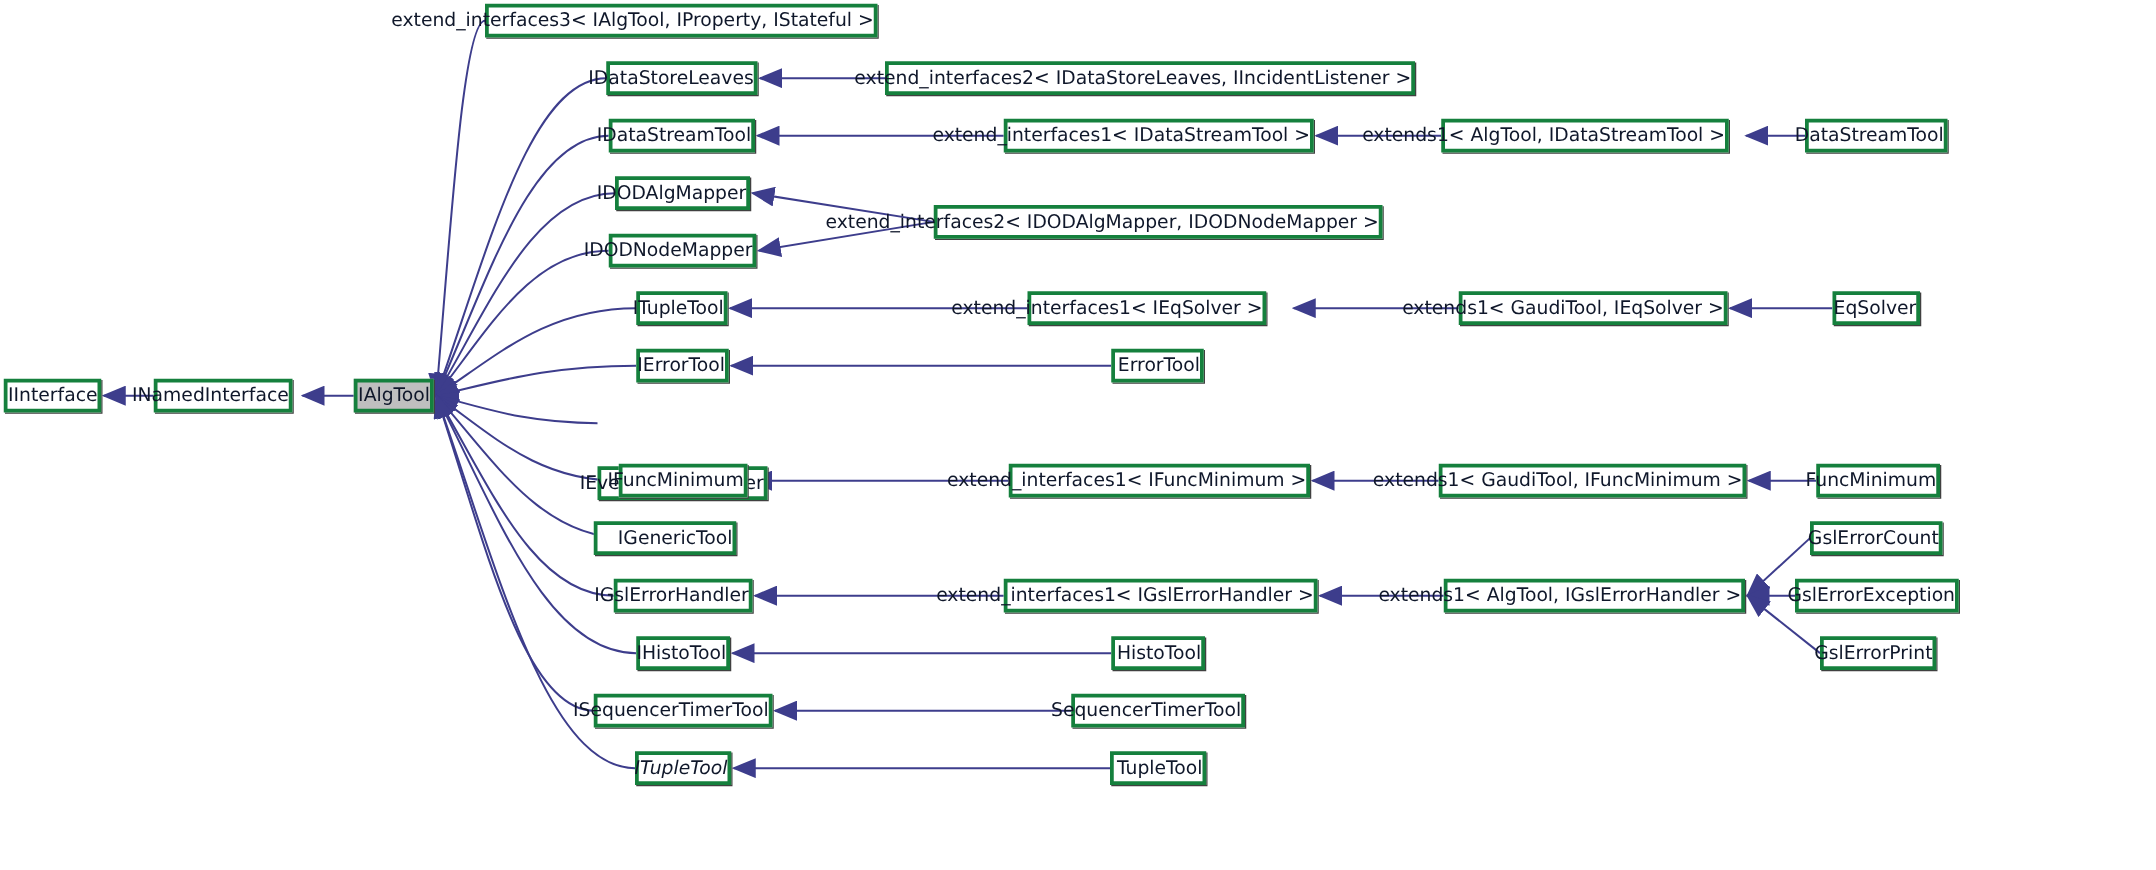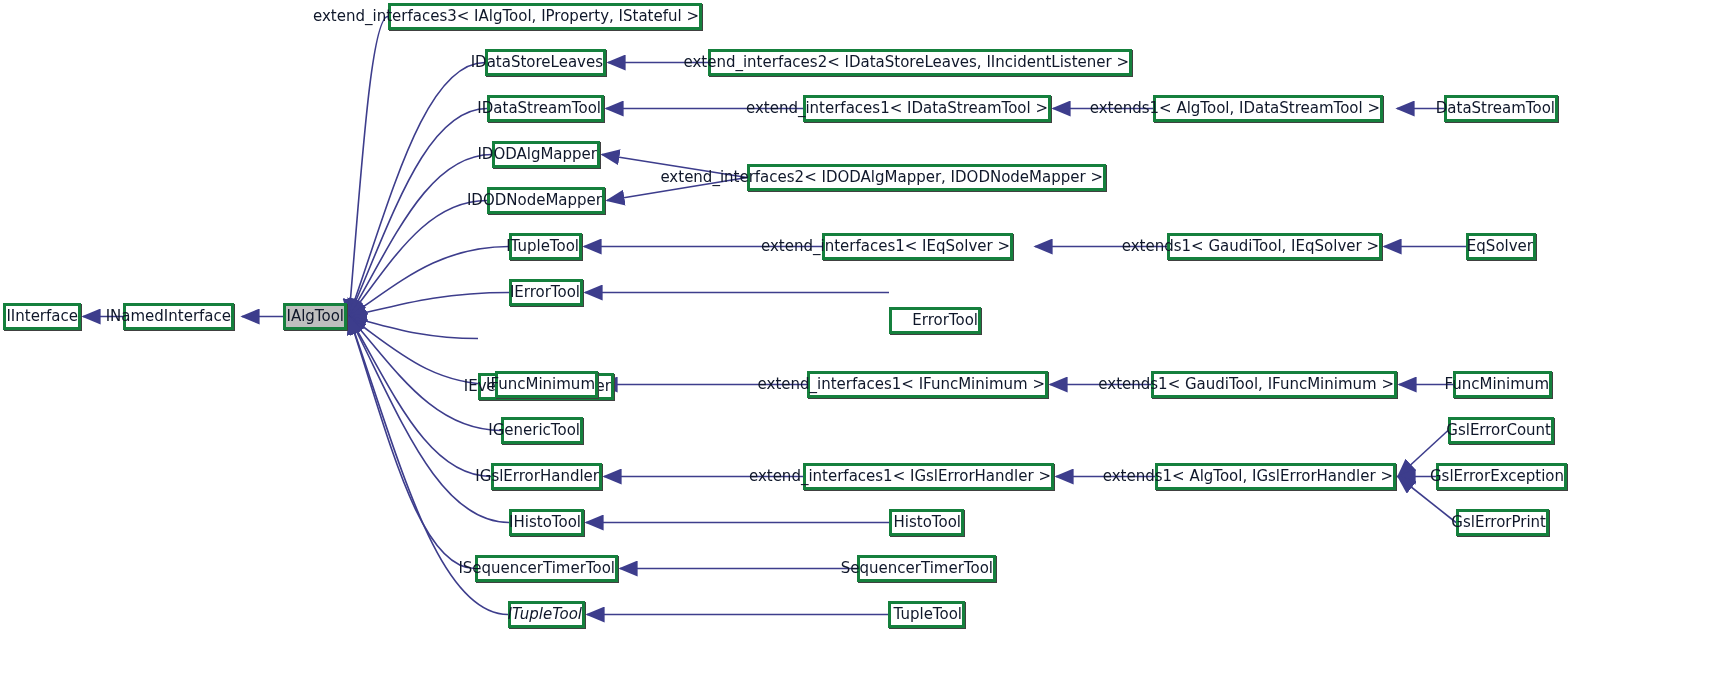--- a/index.html
+++ b/index.html
@@ -141,39 +141,39 @@
       </div>
       <div class="node" style="left: 1167px; top: 233px; width: 215px;">
         <span>extends1&lt; GaudiTool, IEqSolver &gt;</span>
       </div>
       <div class="node" style="left: 1466px; top: 233px; width: 70px;">
         <span>EqSolver</span>
       </div>
       <div class="node" style="left: 509px; top: 279px; width: 74px;">
         <span>IErrorTool</span>
       </div>
-      <div class="node" style="left: 889px; top: 279px; width: 92px; margin-top: 28px;">
+      <div class="node" style="left: 889px; top: 279px; width: 74px;">
         <span>ErrorTool</span>
       </div>
       <div class="node" style="left: 478px; top: 325px; width: 136px; margin-top: 48px;">
         <span>IEventTimeDecoder</span>
       </div>
       <div class="node" style="left: 495px; top: 371px; width: 103px;">
         <span>IFuncMinimum</span>
       </div>
       <div class="node" style="left: 807px; top: 371px; width: 241px;">
         <span>extend_interfaces1&lt; IFuncMinimum &gt;</span>
       </div>
       <div class="node" style="left: 1151px; top: 371px; width: 246px;">
         <span>extends1&lt; GaudiTool, IFuncMinimum &gt;</span>
       </div>
       <div class="node" style="left: 1453px; top: 371px; width: 99px;">
         <span>FuncMinimum</span>
       </div>
-      <div class="node" style="left: 501px; top: 417px; width: 82px;">
+      <div class="node" style="left: 475px; top: 417px; width: 114px;">
         <span>IGenericTool</span>
       </div>
       <div class="node" style="left: 1448px; top: 417px; width: 106px;">
         <span>GslErrorCount</span>
       </div>
       <div class="node" style="left: 491px; top: 463px; width: 111px;">
         <span>IGslErrorHandler</span>
       </div>
       <div class="node" style="left: 803px; top: 463px; width: 251px;">
         <span>extend_interfaces1&lt; IGslErrorHandler &gt;</span>

